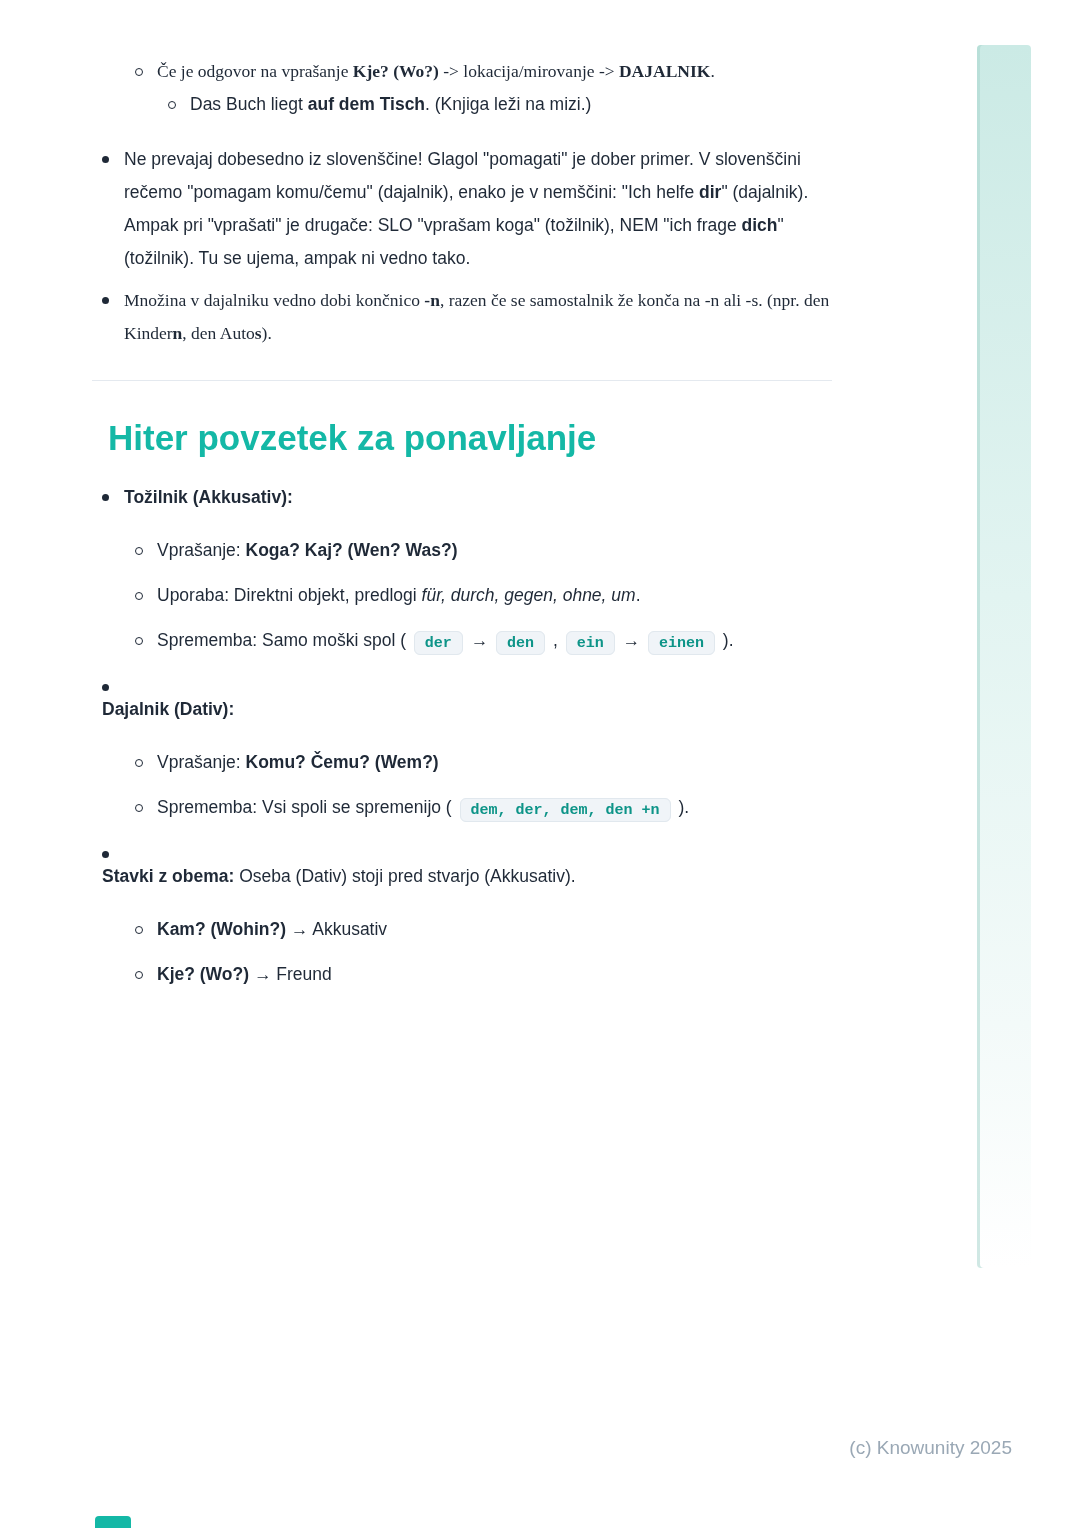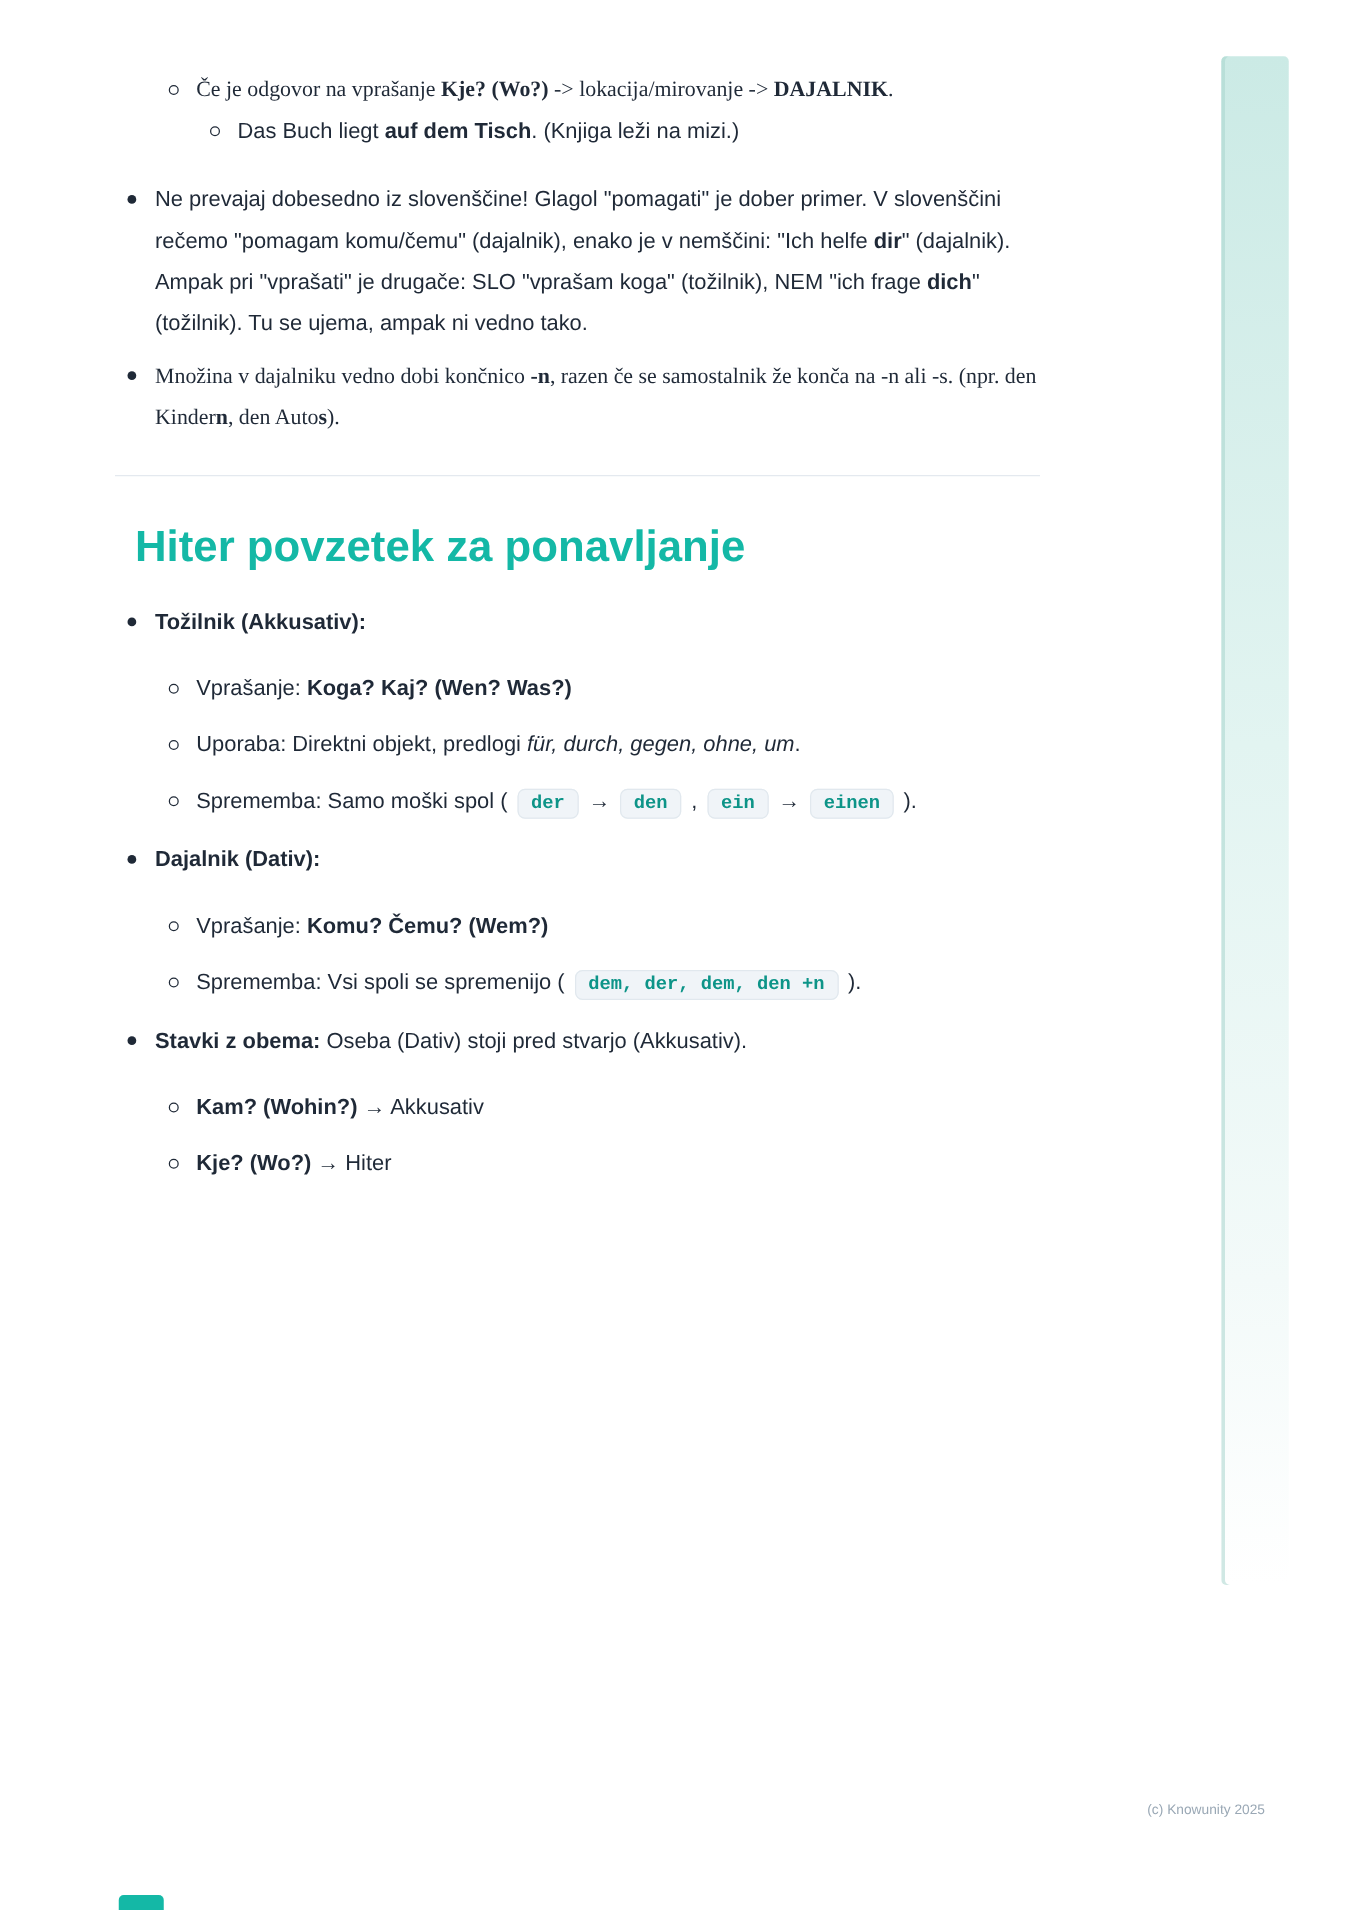--- a/index.html
+++ b/index.html
@@ -15,38 +15,38 @@
   .dot-disc{width:7px;height:7px;border-radius:50%;background:var(--body-text,#1f2937);}
   .dot-circ{width:8px;height:8px;border-radius:50%;border:1.6px solid var(--body-text,#1f2937);box-sizing:border-box;background:transparent;}
   .tx{flex:1;min-width:0;}
   .ind1{margin-left:10px;}
   .ind2{margin-left:43px;}
   .ind3{margin-left:76px;}
   .mb0{margin-bottom:0;font-family:Liberation Serif, serif;}
   .mb9{margin-bottom:9px;}
   .mb20{margin-bottom:20px;}
   .mb22{margin-bottom:22px;}
-  .mt8{margin-top:8px;}
+  .mt8{margin-top:8px;flex-direction:column;}
   .divider{border:none;border-top:1px solid #e4e9ef;margin:30px 0 0 0;}
   .heading{font-size:35px;line-height:34px;font-weight:700;color:var(--accent,#14b8a6);margin:40px 0 26px 16px;}
   .seg-b{font-weight:700;}
   .seg-i{font-style:italic;}
   .seg-bi{font-weight:700;font-style:italic;}
   .seg-code{
     font-family:"Liberation Mono","DejaVu Sans Mono",monospace;
     font-size:15px;font-weight:700;color:var(--code-text,#0d9488);
     background:var(--code-bg,#f0f4f8);border:1px solid var(--code-border,#e1e8ee);
     border-radius:6px;padding:2.5px 10px;margin:0 3px;white-space:nowrap;
   }
   .side-bar{
     position:absolute;top:45px;right:49px;width:54px;height:1223px;border-radius:4px;
     background:linear-gradient(180deg,var(--sidebar-top,#cbeae5) 0%,#e2f4f1 45%,#f3faf9 80%,rgba(255,255,255,0) 100%);
     box-shadow:inset 3px 0 0 rgba(170,214,206,0.55);
   }
-  .footer{position:absolute;top:1438px;right:68px;font-size:11px;line-height:20px;color:var(--muted,#9aa8b5);}
+  .footer{position:absolute;top:1438px;right:68px;font-size:19px;line-height:20px;color:var(--muted,#9aa8b5);}
   .corner-accent{position:absolute;left:95px;top:1516px;width:36px;height:12px;border-radius:4px 4px 0 0;background:var(--accent,#14b8a6);}
 </style>
 </head>
 <body>
 
 <div class="side-bar"></div>
 
 <main class="content">
 
   <div class="li ind2 mb0">
@@ -144,20 +144,20 @@
     <span class="mk">
         <span class="dot-circ"></span>
       </span>
     <div class="tx"><span class="seg-b">Kam? (Wohin?)</span><span> → Akkusativ</span></div>
   </div>
 
   <div class="li ind2">
     <span class="mk">
         <span class="dot-circ"></span>
       </span>
-    <div class="tx"><span class="seg-b">Kje? (Wo?)</span><span> → Hiter</span></div>
+    <div class="tx"><span class="seg-b">Kje? (Wo?)</span><span> → Freund</span></div>
   </div>
 
 </main>
 
 <div class="footer">(c) Knowunity 2025</div>
 
 <div class="corner-accent"></div>
 
 </body></html>

